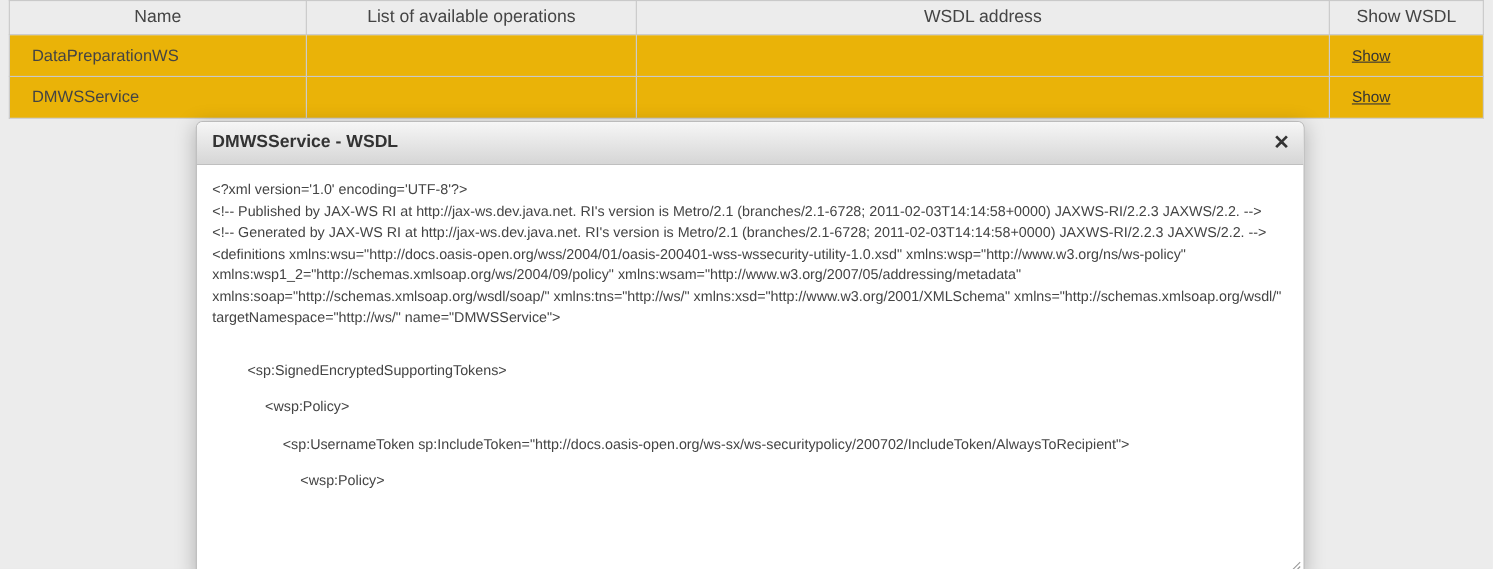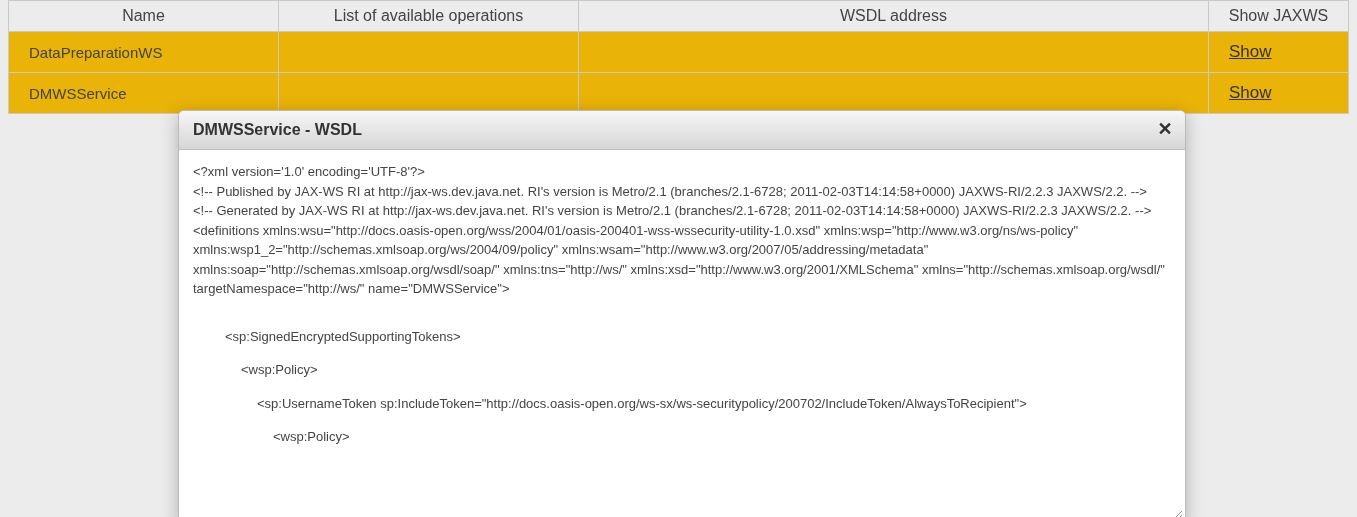--- a/index.html
+++ b/index.html
@@ -44,21 +44,21 @@
     background: #eab308;
     white-space: nowrap;
     overflow: hidden;
   }
   table.services col.c-name { width: 270px; }
   table.services col.c-ops  { width: 300px; }
   table.services col.c-addr { width: auto; }
   table.services col.c-show { width: 140px; }
   a.show-link {
     color: #333;
-    font-size: 17px;
+    font-size: 14px;
   }
 
   
   .dialog {
     position: absolute;
     left: 178px;
     top: 110px;
     width: 1006px;
     background: #fff;
     border: 1px solid #bbb;
@@ -132,21 +132,21 @@
       <col class="c-name">
         <col class="c-ops">
         <col class="c-addr">
         <col class="c-show">
     </colgroup>
     <thead>
       <tr>
         <th>Name</th>
         <th>List of available operations</th>
         <th>WSDL address</th>
-        <th>Show JAXWS</th>
+        <th>Show WSDL</th>
       </tr>
     </thead>
     <tbody>
       <tr>
         <td>DataPreparationWS</td>
         <td></td>
         <td></td>
         <td><a href="#" class="show-link">Show</a></td>
       </tr>
       <tr>

